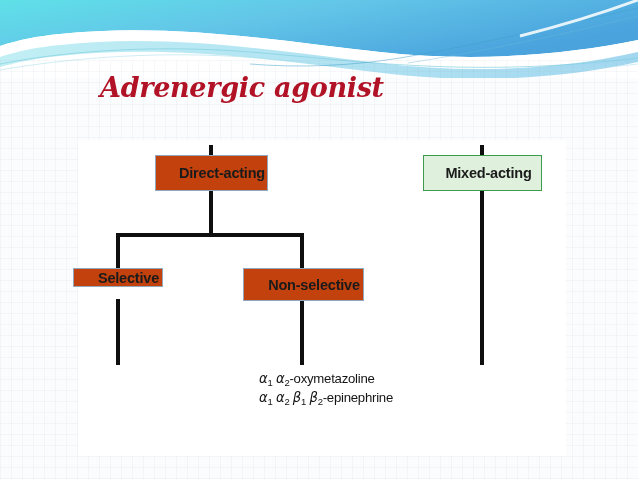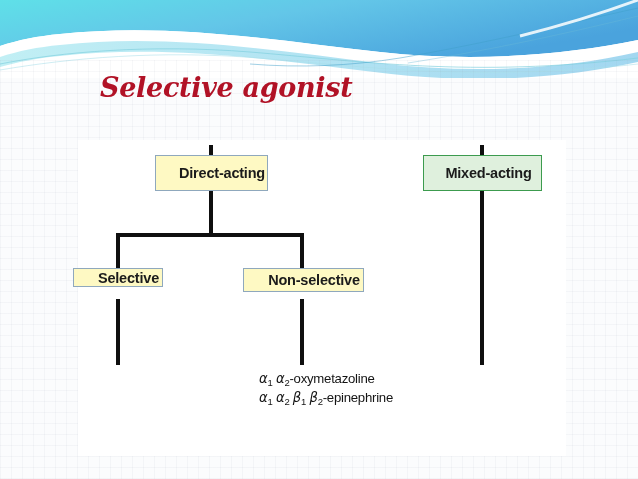--- a/index.html
+++ b/index.html
@@ -78,34 +78,34 @@
     justify-content: center;
     font-family: "Liberation Sans", sans-serif;
     font-weight: bold;
     font-size: 14.5px;
     color: #1b1b1b;
     letter-spacing: -0.2px;
     white-space: nowrap;
     z-index: 3;
   }
   .node.blue {
-    background: #fef9c3;
+    background: #c2410c;
     border: 1.6px solid #8fa8bd;
     padding-left: 21px;
   }
   .node.green {
     background: #dff0dd;
     border: 1.8px solid #3c9b4e;
     padding-left: 12px;
   }
 
   #node-direct      { left: 77px;  top: 15px;  width: 113px; height: 36px; }
   #node-mixed       { left: 345px; top: 15px;  width: 119px; height: 36px; }
   #node-selective   { left: -5px;  top: 128px; width: 90px;  height: 19px; }
-  #node-nonselective{ left: 165px; top: 128px; width: 121px; height: 24px; }
+  #node-nonselective{ left: 165px; top: 128px; width: 121px; height: 33px; }
 
   
   .conn {
     position: absolute;
     background: #0f0f0f;
     z-index: 1;
   }
   .conn.v { width: 4px; }
   .conn.h { height: 4px; }
 
@@ -173,21 +173,21 @@
       <path d="M0,64 C60,52 150,44 250,52 C360,61 470,78 638,58" fill="none" stroke="#7fd0de" stroke-width="0.9" opacity="0.75"></path>
       <path d="M0,70 C70,58 160,50 258,58 C368,67 478,82 638,64" fill="none" stroke="#a9dfe9" stroke-width="0.8" opacity="0.7"></path>
       <path d="M638,8 C540,30 470,46 400,58 C350,66 300,68 250,64" fill="none" stroke="#3f9fc9" stroke-width="0.9" opacity="0.55"></path>
       <path d="M638,16 C548,38 478,52 408,63" fill="none" stroke="#6ab9d8" stroke-width="0.8" opacity="0.5"></path>
       <path d="M638,0 C600,14 560,26 520,36" fill="none" stroke="#ffffff" stroke-width="3" opacity="0.85"></path>
     </svg>
   </div>
 
   <div id="grid-texture"></div>
 
-  <div id="page-title">Selective agonist</div>
+  <div id="page-title">Adrenergic agonist</div>
 
   <div id="diagram-panel">
 
     <div class="conn v" id="conn-direct-up"></div>
     <div class="conn v" id="conn-direct-down"></div>
     <div class="conn h" id="conn-hbar"></div>
     <div class="conn v" id="conn-drop-left"></div>
     <div class="conn v" id="conn-drop-right"></div>
     <div class="conn v" id="conn-sel-down"></div>
     <div class="conn v" id="conn-nonsel-down"></div>

